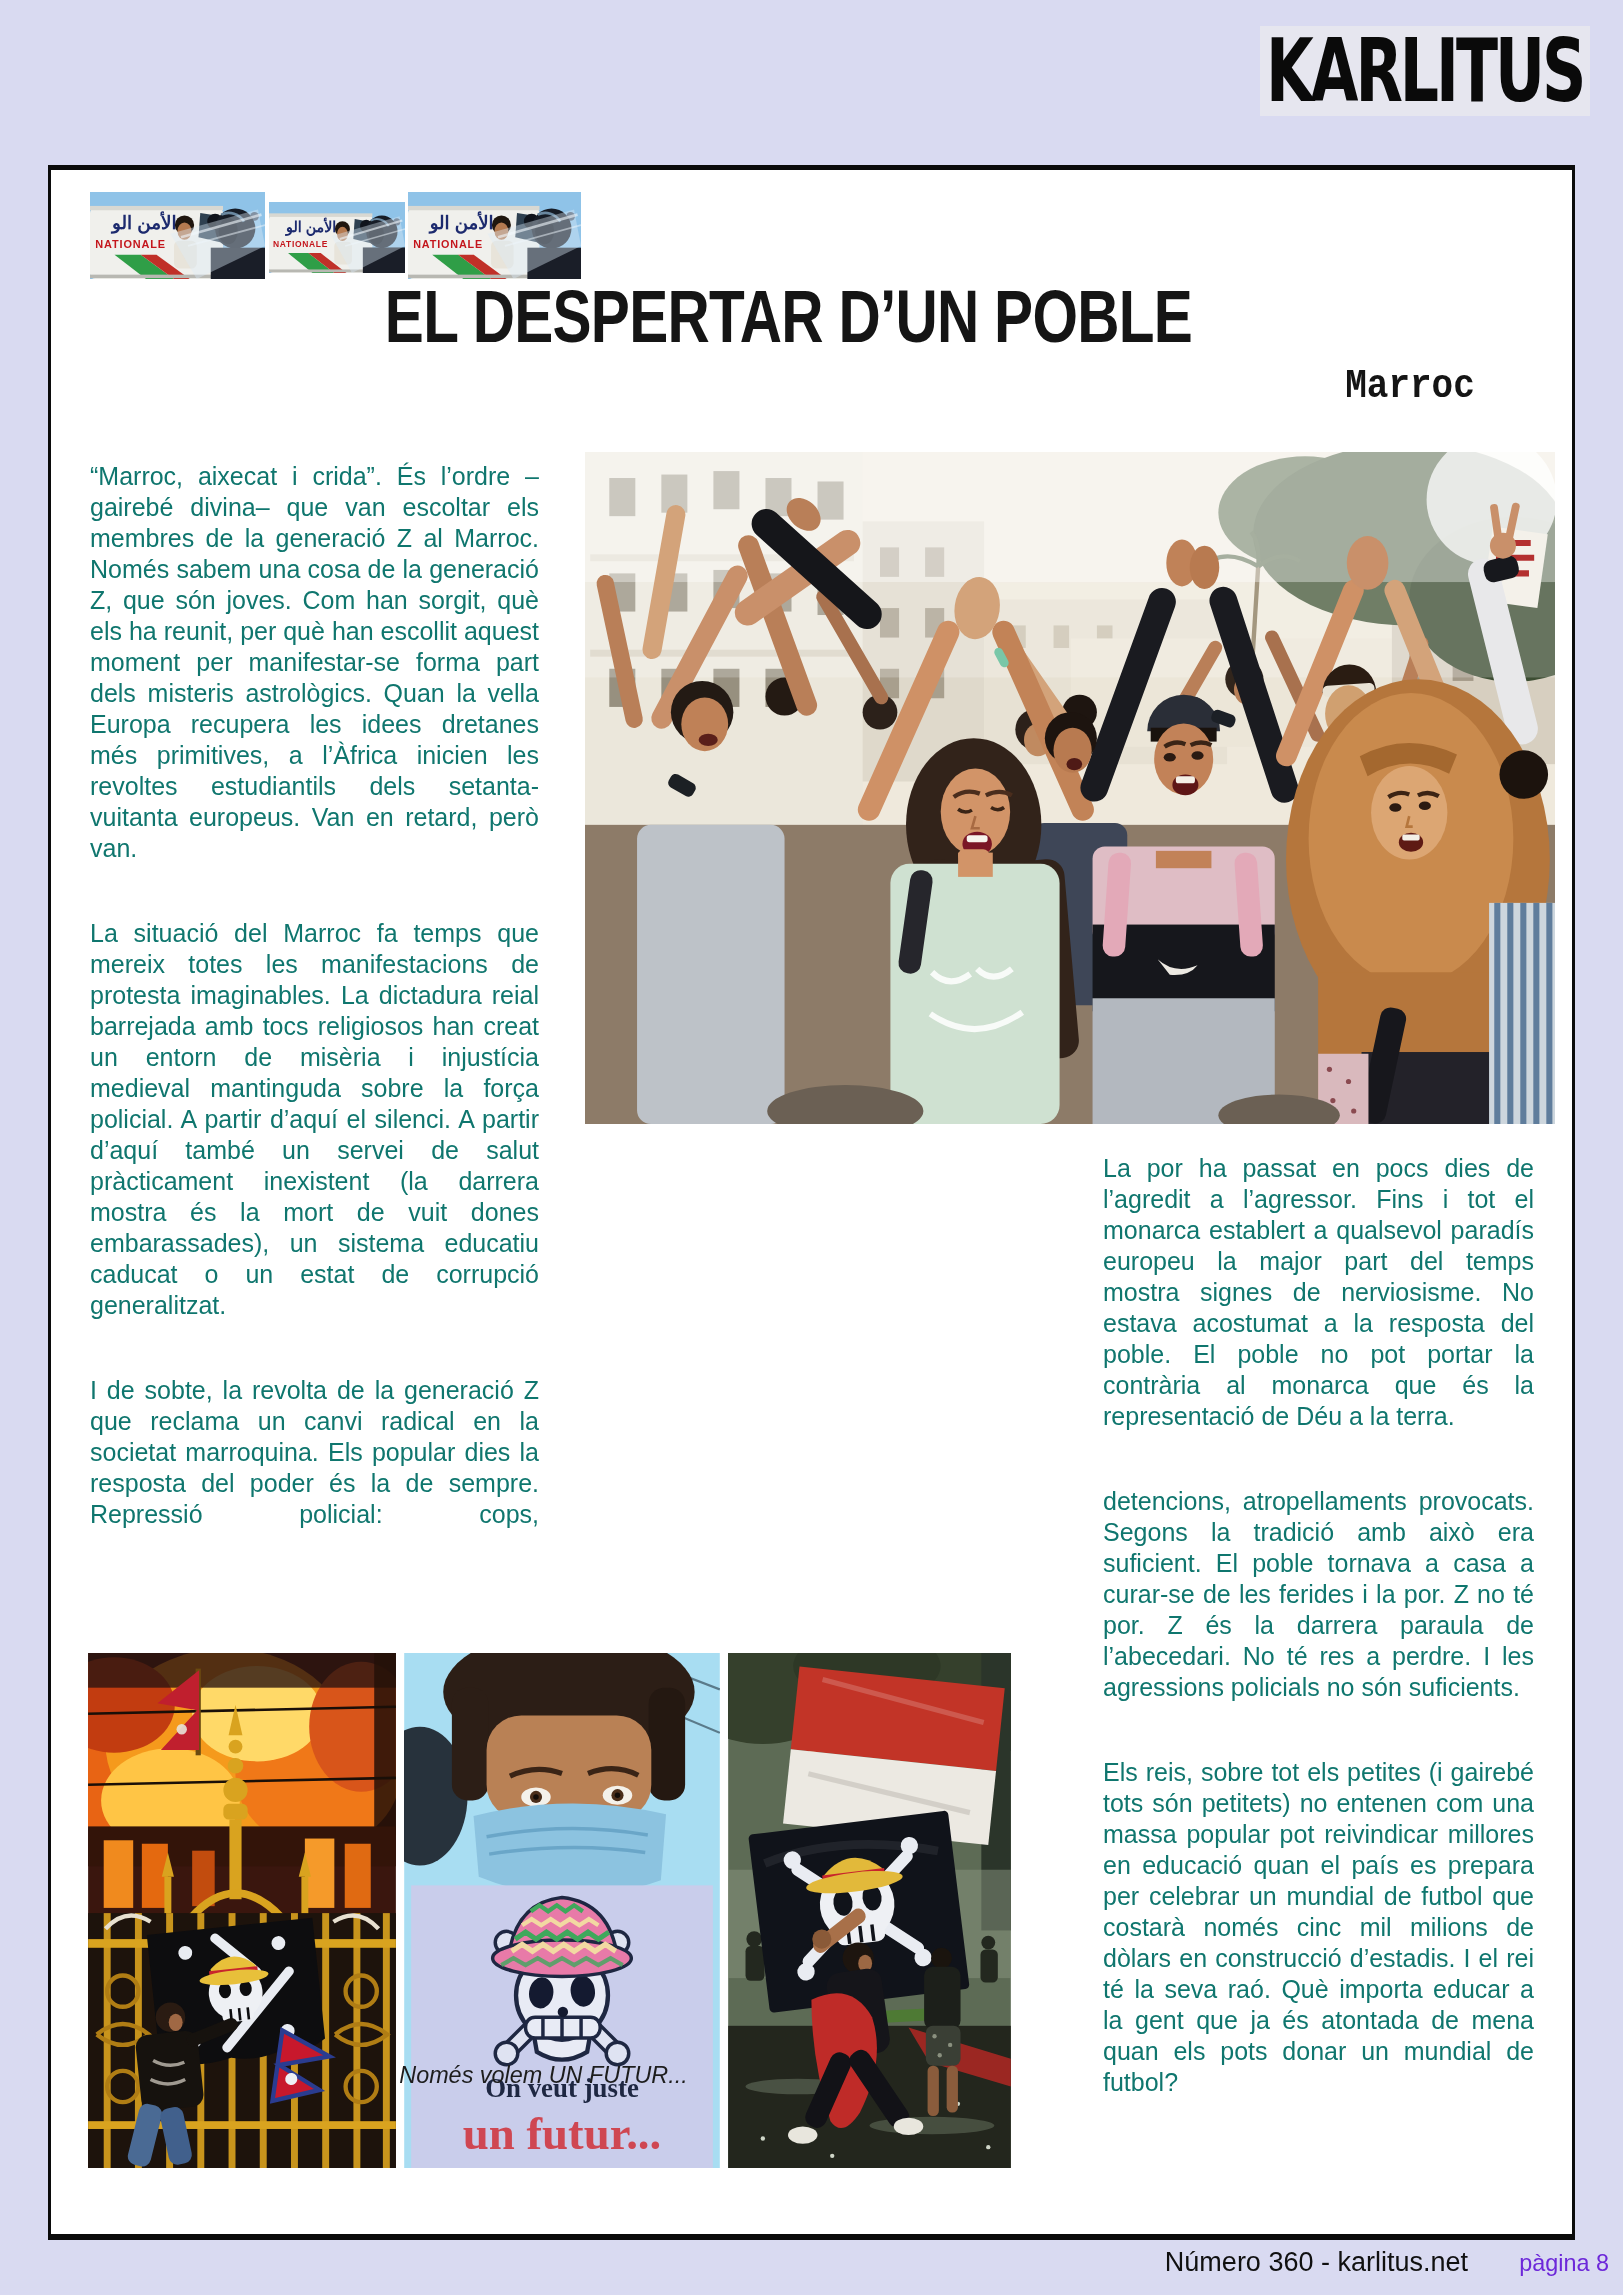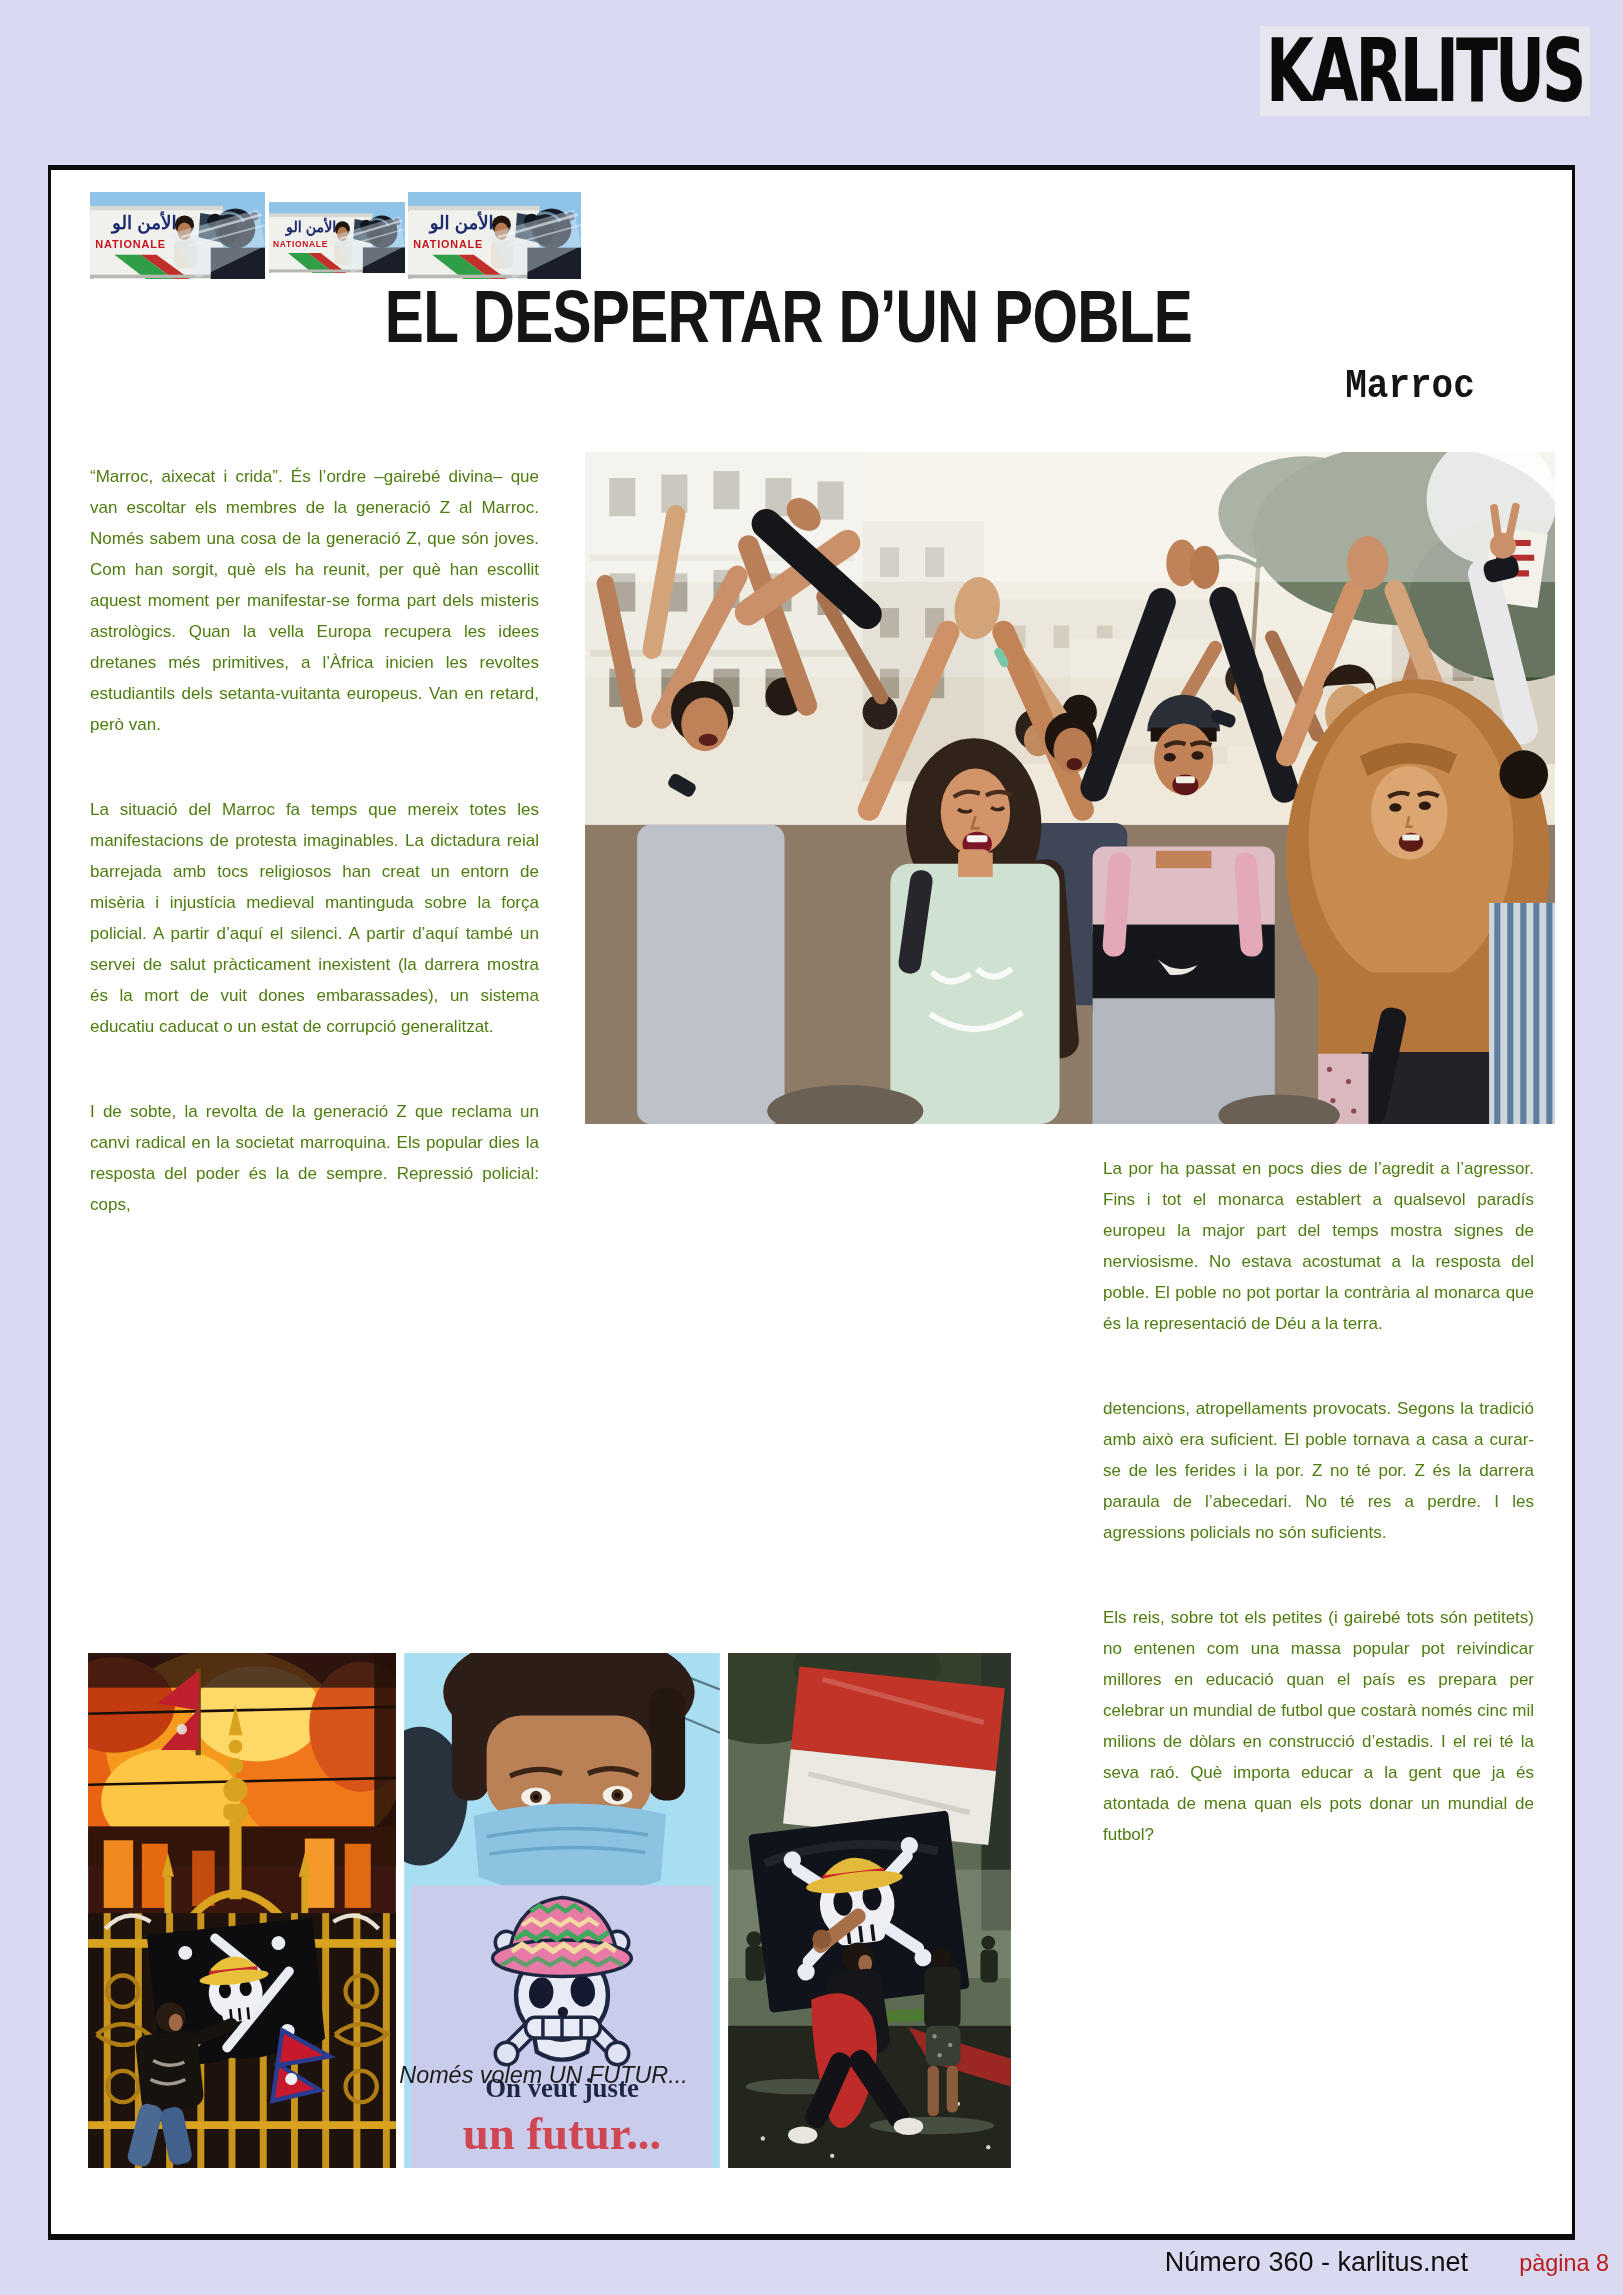--- a/index.html
+++ b/index.html
@@ -20,36 +20,36 @@
   .thumb1{left:39px;top:22px;}
   .thumb2{left:218px;top:32px;}
   .thumb3{left:357px;top:22px;}
 
   .title{position:absolute;top:109px;left:43px;width:1388px;text-align:center;white-space:nowrap;}
   .title span{display:inline-block;transform:scaleX(.78);font-weight:bold;font-size:75px;line-height:1;
               letter-spacing:-0.9px;color:#151515;}
   .subtitle{position:absolute;top:194px;left:43px;width:1388px;text-align:right;font-family:Liberation Mono, monospace;}
   .subtitle span{display:inline-block;transform:scaleX(.9);font-weight:bold;font-size:40px;color:#151515;}
 
-  .col{position:absolute;text-align:justify;font-size:17px;line-height:31px;color:#4d7c0f;}
+  .col{position:absolute;text-align:justify;font-size:25px;line-height:31px;color:#0f766e;}
   .col p{margin:0 0 54px 0;}
   .col p.force-justify{text-align-last:justify;}
   .col-left{left:39px;top:291px;width:449px;}
   .col-right{left:1052px;top:983px;width:431px;}
 
   .main-photo{position:absolute;left:534px;top:282px;}
 
   .collage{position:absolute;left:37px;top:1483px;display:flex;gap:8px;}
   .collage svg{display:block;}
 
   .caption{position:absolute;left:37px;top:1892px;width:911px;text-align:center;
            font-style:italic;font-size:23.4px;color:#1d1d1d;}
 
   .footer-issue{position:absolute;top:2247px;right:183px;font-size:27px;color:#101010;}
-  .footer-page{position:absolute;top:2250px;right:42px;font-size:23.4px;color:#b91c1c;}
+  .footer-page{position:absolute;top:2250px;right:42px;font-size:23.4px;color:#6d28d9;}
 </style>
 </head>
 <body>
 
 <div class="page">
 
   <svg width="0" height="0" style="position:absolute" aria-hidden="true">
     <defs>
       <g id="van-scene">
         <rect x="0" y="0" width="200" height="100" fill="#8fc3e8"></rect>

